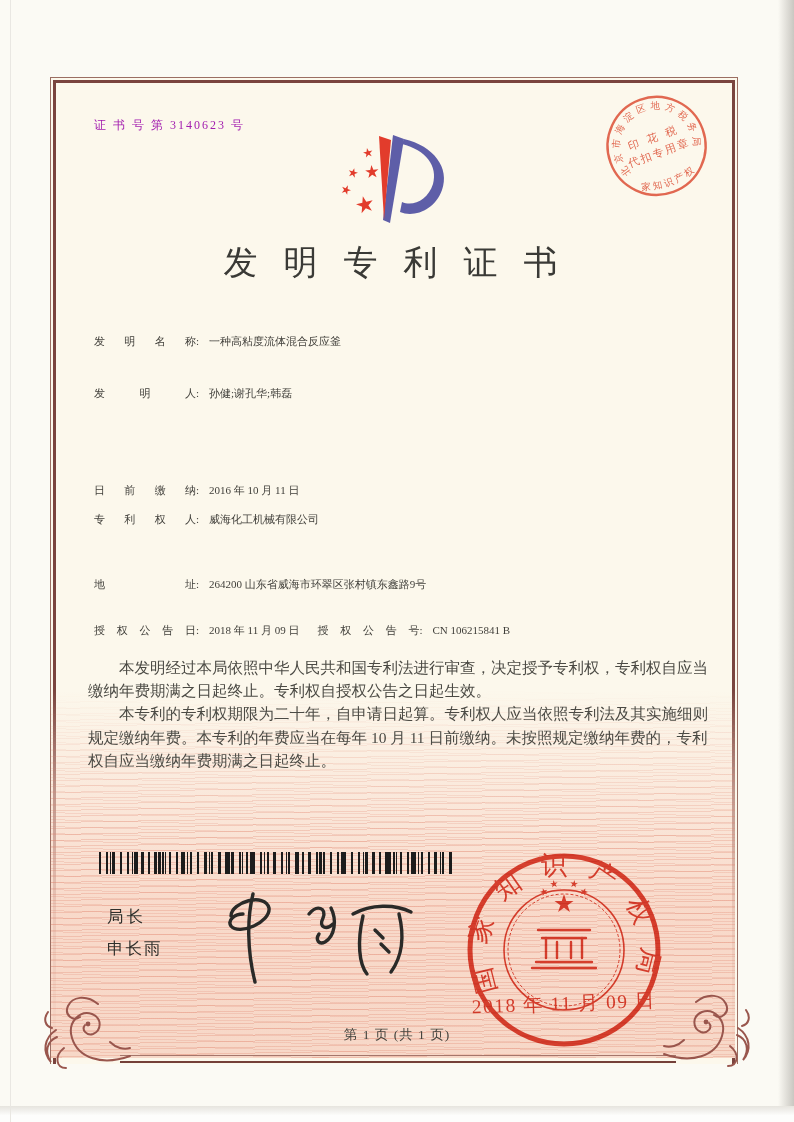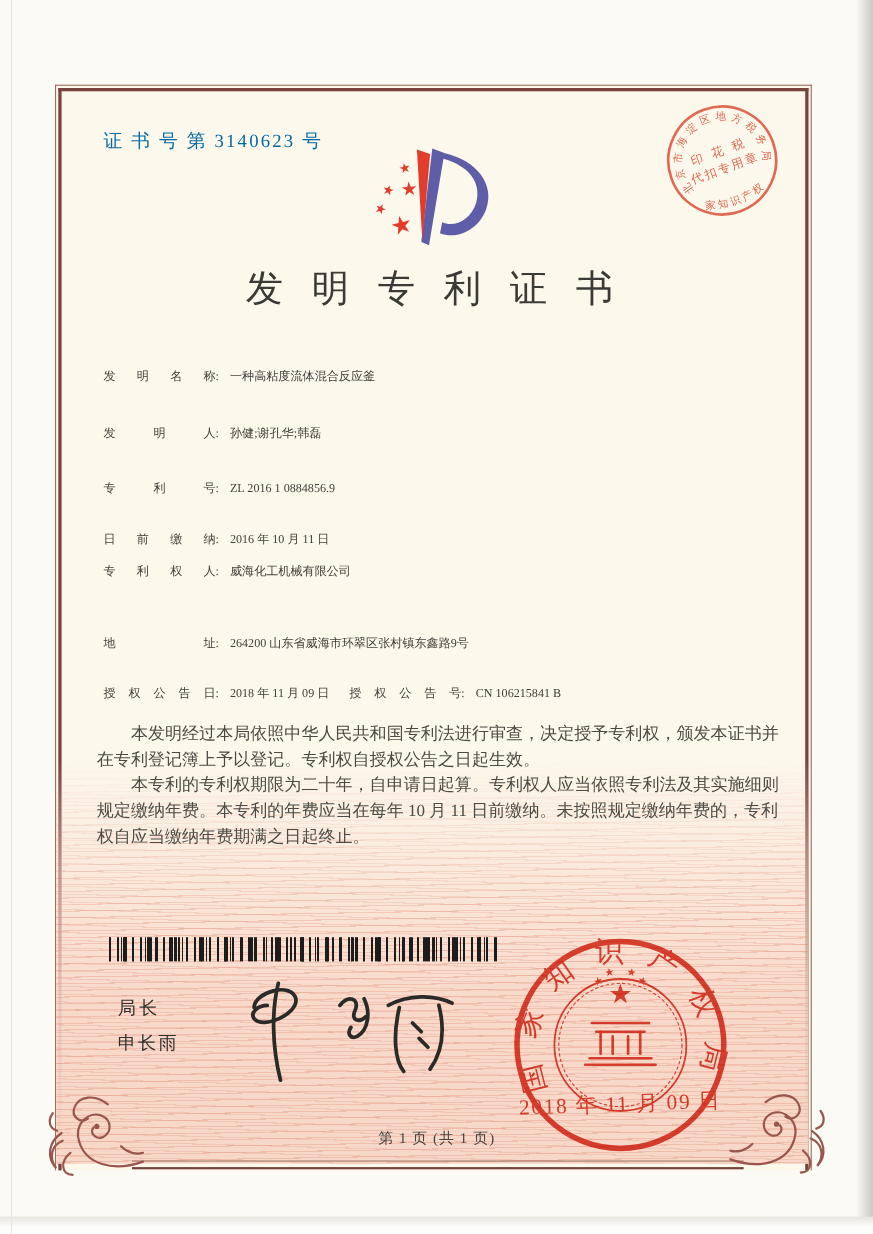--- a/index.html
+++ b/index.html
@@ -27,21 +27,21 @@
           repeating-linear-gradient(181.5deg,rgba(224,130,108,.22) 0 1px,rgba(0,0,0,0) 1px 7px);
         -webkit-mask-image:linear-gradient(180deg,transparent 0,#000 40%);
         mask-image:linear-gradient(180deg,transparent 0,#000 40%);}
   .bottom-rule{position:absolute;left:120px;top:1055px;width:556px;height:5px;z-index:2;
         border-top:1px solid #a5766b;border-bottom:2px solid #744039;}
   .flourish{position:absolute;z-index:2;}
   .flourish.left{left:36px;top:992px;}
   .flourish.right{left:662px;top:990px;transform:scaleX(-1);}
 
   
-  .cert-no{position:absolute;left:94px;top:117px;font-size:17px;letter-spacing:2px;color:#0369a1;z-index:3;}
+  .cert-no{position:absolute;left:94px;top:117px;font-size:12px;letter-spacing:2px;color:#a21caf;z-index:3;}
   .logo{position:absolute;left:338px;top:130px;z-index:3;}
   .title{position:absolute;left:0;right:0;top:240px;text-align:center;font-size:34px;font-weight:500;
         letter-spacing:26px;padding-left:13px;color:#3a3a36;z-index:3;}
 
   
   .field{position:absolute;left:94px;font-size:11px;color:#403f3a;z-index:3;white-space:nowrap;}
   .flabel{display:inline-block;width:102px;text-align:justify;text-align-last:justify;}
   .fcolon{display:inline-block;margin-right:10px;}
   .pair2{margin-left:18px;}
 
@@ -130,38 +130,35 @@
   </svg>
 
   <div class="title">发明专利证书</div>
 
   <div class="field" style="top:334px;">
     <span class="flabel">发明名称</span><span class="fcolon">:</span><span class="fvalue">一种高粘度流体混合反应釜</span>
   </div>
   <div class="field" style="top:386px;">
     <span class="flabel">发明人</span><span class="fcolon">:</span><span class="fvalue">孙健;谢孔华;韩磊</span>
   </div>
-  <div class="field" style="top:436px;">
-    <span class="flabel">专利号</span><span class="fcolon">:</span><span class="fvalue">ZL 2016 1 0884856.9</span>
-  </div>
   <div class="field" style="top:483px;">
     <span class="flabel">日前缴纳</span><span class="fcolon">:</span><span class="fvalue">2016 年 10 月 11 日</span>
   </div>
   <div class="field" style="top:512px;">
     <span class="flabel">专利权人</span><span class="fcolon">:</span><span class="fvalue">威海化工机械有限公司</span>
   </div>
   <div class="field" style="top:577px;">
     <span class="flabel">地址</span><span class="fcolon">:</span><span class="fvalue">264200 山东省威海市环翠区张村镇东鑫路9号</span>
   </div>
   <div class="field" style="top:623px;">
     <span class="flabel">授权公告日</span><span class="fcolon">:</span><span class="fvalue">2018 年 11 月 09 日</span><span class="pair2"><span class="flabel">授权公告号</span><span class="fcolon">:</span><span class="fvalue">CN 106215841 B</span></span>
   </div>
 
   <div class="paras">
-    <p>本发明经过本局依照中华人民共和国专利法进行审查，决定授予专利权，颁发本证书并在专利登记簿上予以登记。专利权自授权公告之日起生效。</p>
+    <p>本发明经过本局依照中华人民共和国专利法进行审查，决定授予专利权，专利权自应当缴纳年费期满之日起终止。专利权自授权公告之日起生效。</p>
     <p>本专利的专利权期限为二十年，自申请日起算。专利权人应当依照专利法及其实施细则规定缴纳年费。本专利的年费应当在每年 10 月 11 日前缴纳。未按照规定缴纳年费的，专利权自应当缴纳年费期满之日起终止。</p>
   </div>
 
   <div class="barcode"></div>
 
   <div class="sig-title">局长</div>
   <div class="sig-name">申长雨</div>
   <svg class="sig-hand" width="215" height="110" viewBox="0 0 215 110">
     <g fill="none" stroke="#2a2a28" stroke-width="3.4" stroke-linecap="round">
       <path d="M40,14 C34,38 34,70 42,102"></path>

